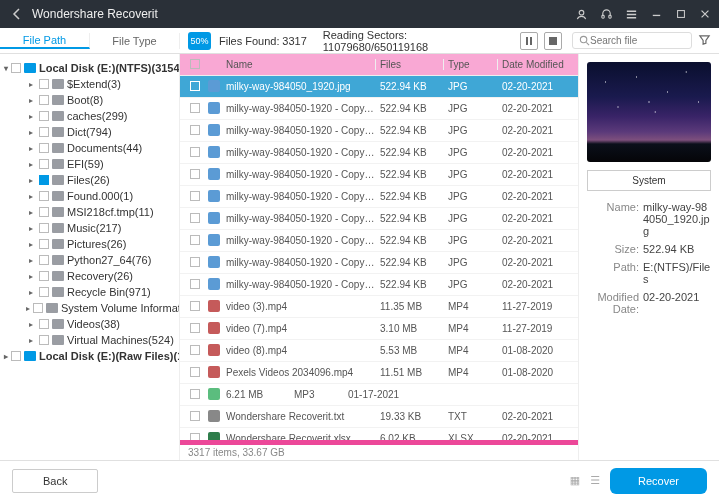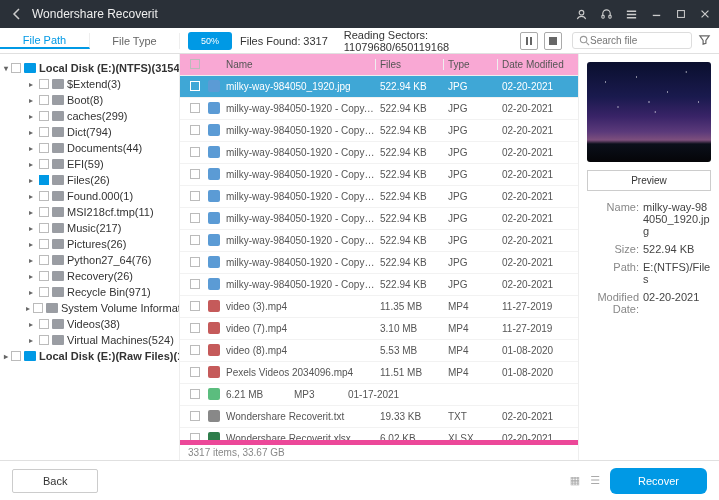--- a/index.html
+++ b/index.html
@@ -7,21 +7,21 @@
 .titlebar{height:28px;background:#2a3038;display:flex;align-items:center;padding:0 8px;color:#fff}
 .titlebar-back{width:18px;height:18px;display:flex;align-items:center;justify-content:center;cursor:pointer;margin-right:6px}
 .titlebar-back svg{stroke:#ccc}
 .titlebar-title{color:#eee;font-size:12px;flex:1}
 .titlebar-actions{display:flex;gap:12px}
 .titlebar-actions span{color:#ccc;cursor:pointer;display:flex;align-items:center;font-size:13px}
 .statusbar{height:26px;background:#fff;display:flex;align-items:center;border-bottom:1px solid #e0e0e0}
 .tabs{display:flex;width:180px}
 .tab{flex:1;height:16px;display:flex;align-items:center;justify-content:center;font-size:11px;color:#666;cursor:pointer;border-right:1px solid #eee}
 .tab.active{color:#0099e5;border-bottom:2px solid #0099e5}
-.progress-pill{width:44px;height:18px;background:#0099e5;color:#fff;font-size:9px;display:flex;align-items:center;justify-content:center;border-radius:3px;margin:0 8px}
+.progress-pill{width:23px;height:18px;background:#0099e5;color:#fff;font-size:9px;display:flex;align-items:center;justify-content:center;border-radius:3px;margin:0 8px}
 .status-text{font-size:10px;color:#555;margin-right:16px}
 .ctrl-btns{display:flex;gap:6px;margin-right:10px}
 .ctrl-btn{width:18px;height:18px;border:1px solid #aaa;display:flex;align-items:center;justify-content:center;cursor:pointer;border-radius:2px}
 .search-wrap{display:flex;align-items:center;border:1px solid #ddd;padding:2px 6px;border-radius:3px;width:120px;margin-right:6px}
 .search-wrap input{border:none;outline:none;width:90px;font-size:10px}
 .filter-ic{margin-right:8px;cursor:pointer;color:#666}
 .main{flex:1;display:flex;overflow:hidden;background:#fff}
 .tree{width:180px;border-right:1px solid #eee;padding:6px 4px;overflow-y:auto}
 .tree-node{display:flex;align-items:center;padding:2px 0;font-size:10px;color:#444;cursor:pointer;white-space:nowrap}
 .tree-caret{width:10px;text-align:center;color:#666;font-size:8px}
@@ -420,21 +420,21 @@
           <div class="col-size">6.02 KB</div>
           <div class="col-type">XLSX</div>
           <div class="col-date">02-20-2021</div>
         </div>
       </div>
     <div class="fl-footer">3317 items, 33.67 GB</div>
   </div>
 
   <div class="preview">
     <div class="preview-img"></div>
-    <div class="preview-btn">Preview</div>
+    <div class="preview-btn">System</div>
     <div class="meta-row">
         <div class="meta-k">Name:</div>
         <div class="meta-v">milky-way-984050_1920.jpg</div>
       </div>
     <div class="meta-row">
         <div class="meta-k">Size:</div>
         <div class="meta-v">522.94 KB</div>
       </div>
     <div class="meta-row">
         <div class="meta-k">Path:</div>

